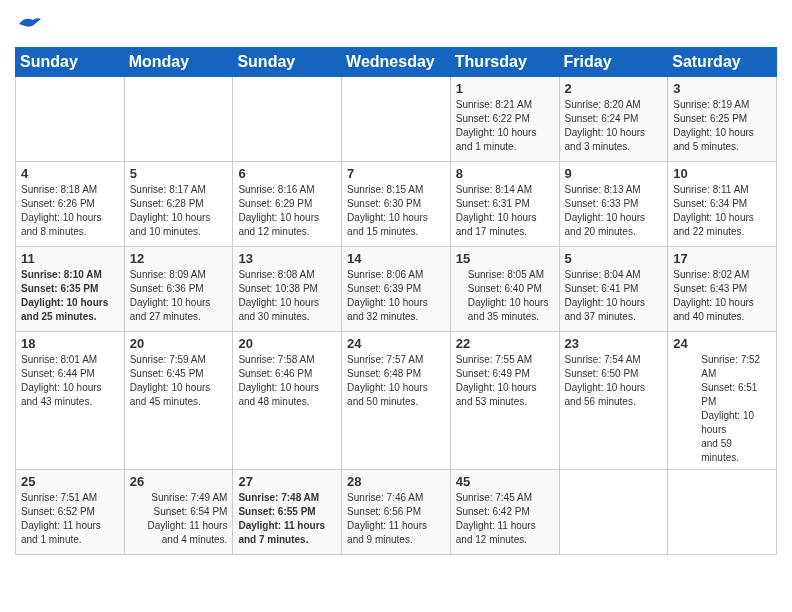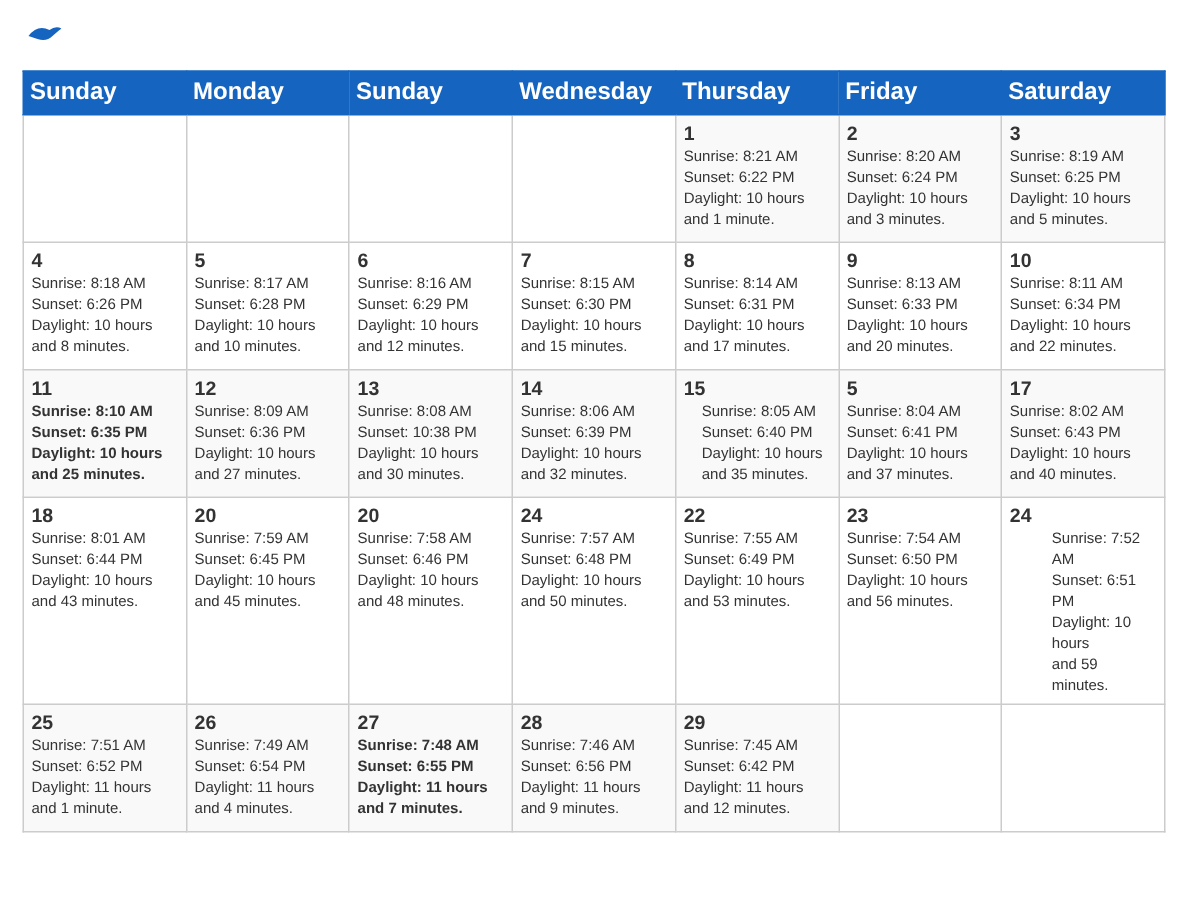--- a/index.html
+++ b/index.html
@@ -309,41 +309,41 @@
       <tr>
         <td>
           <span class="day-number">25</span>
           <div class="day-info" style="white-space: pre-line;">Sunrise: 7:51 AM
 Sunset: 6:52 PM
 Daylight: 11 hours
 and 1 minute.</div>
         </td>
         <td>
           <span class="day-number">26</span>
-          <div class="day-info" style="white-space: pre-line;">Sunrise: 7:49 AM
+          <div class="day-info" style="white-space: pre-line; text-align: right;">Sunrise: 7:49 AM
 Sunset: 6:54 PM
 Daylight: 11 hours
 and 4 minutes.</div>
         </td>
         <td>
           <span class="day-number">27</span>
           <div class="day-info" style="white-space: pre-line; font-weight: bold;">Sunrise: 7:48 AM
 Sunset: 6:55 PM
 Daylight: 11 hours
 and 7 minutes.</div>
         </td>
         <td>
           <span class="day-number">28</span>
           <div class="day-info" style="white-space: pre-line;">Sunrise: 7:46 AM
 Sunset: 6:56 PM
 Daylight: 11 hours
 and 9 minutes.</div>
         </td>
         <td>
-          <span class="day-number">29</span>
+          <span class="day-number">45</span>
           <div class="day-info" style="white-space: pre-line;">Sunrise: 7:45 AM
 Sunset: 6:42 PM
 Daylight: 11 hours
 and 12 minutes.</div>
         </td>
         <td class="empty-cell"></td>
         <td class="empty-cell"></td>
       </tr>
     </tbody>
 </table>

